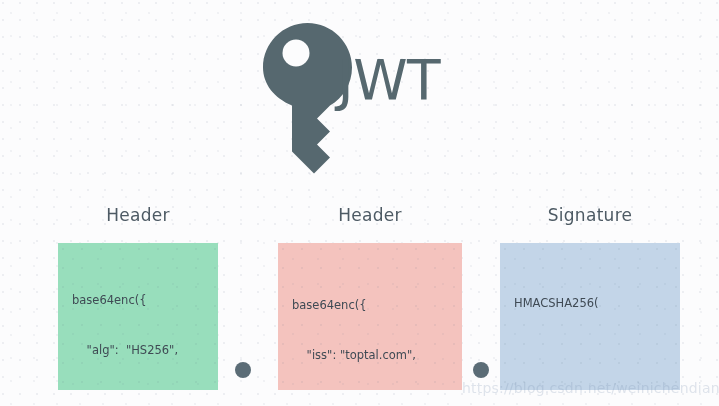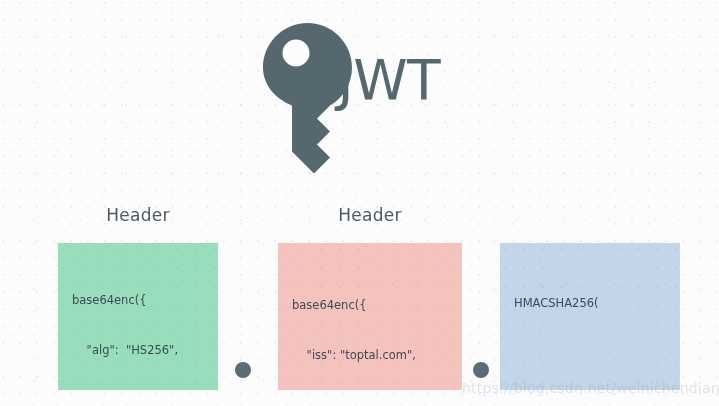--- a/index.html
+++ b/index.html
@@ -151,20 +151,21 @@
                  C 3 22 23 2 47.5 2 Z" fill="#56686f"></path>
 
         <circle cx="36" cy="32" r="13.5" fill="#fcfcfd"></circle>
       </svg>
       <div id="jwt-wordmark">JWT</div>
     </div>
   </div>
 
   <div class="section-label" id="label-header">Header</div>
   <div class="section-label" id="label-payload">Header</div>
+  <div class="section-label" id="label-signature">Signature</div>
 
   <div class="code-box" id="box-header">
     <span class="code-line">base64enc({</span>
     <span class="code-line">    "alg":  "HS256",</span>
     
     
   </div>
 
   <div class="code-box" id="box-payload">
     <span class="code-line">base64enc({</span>

